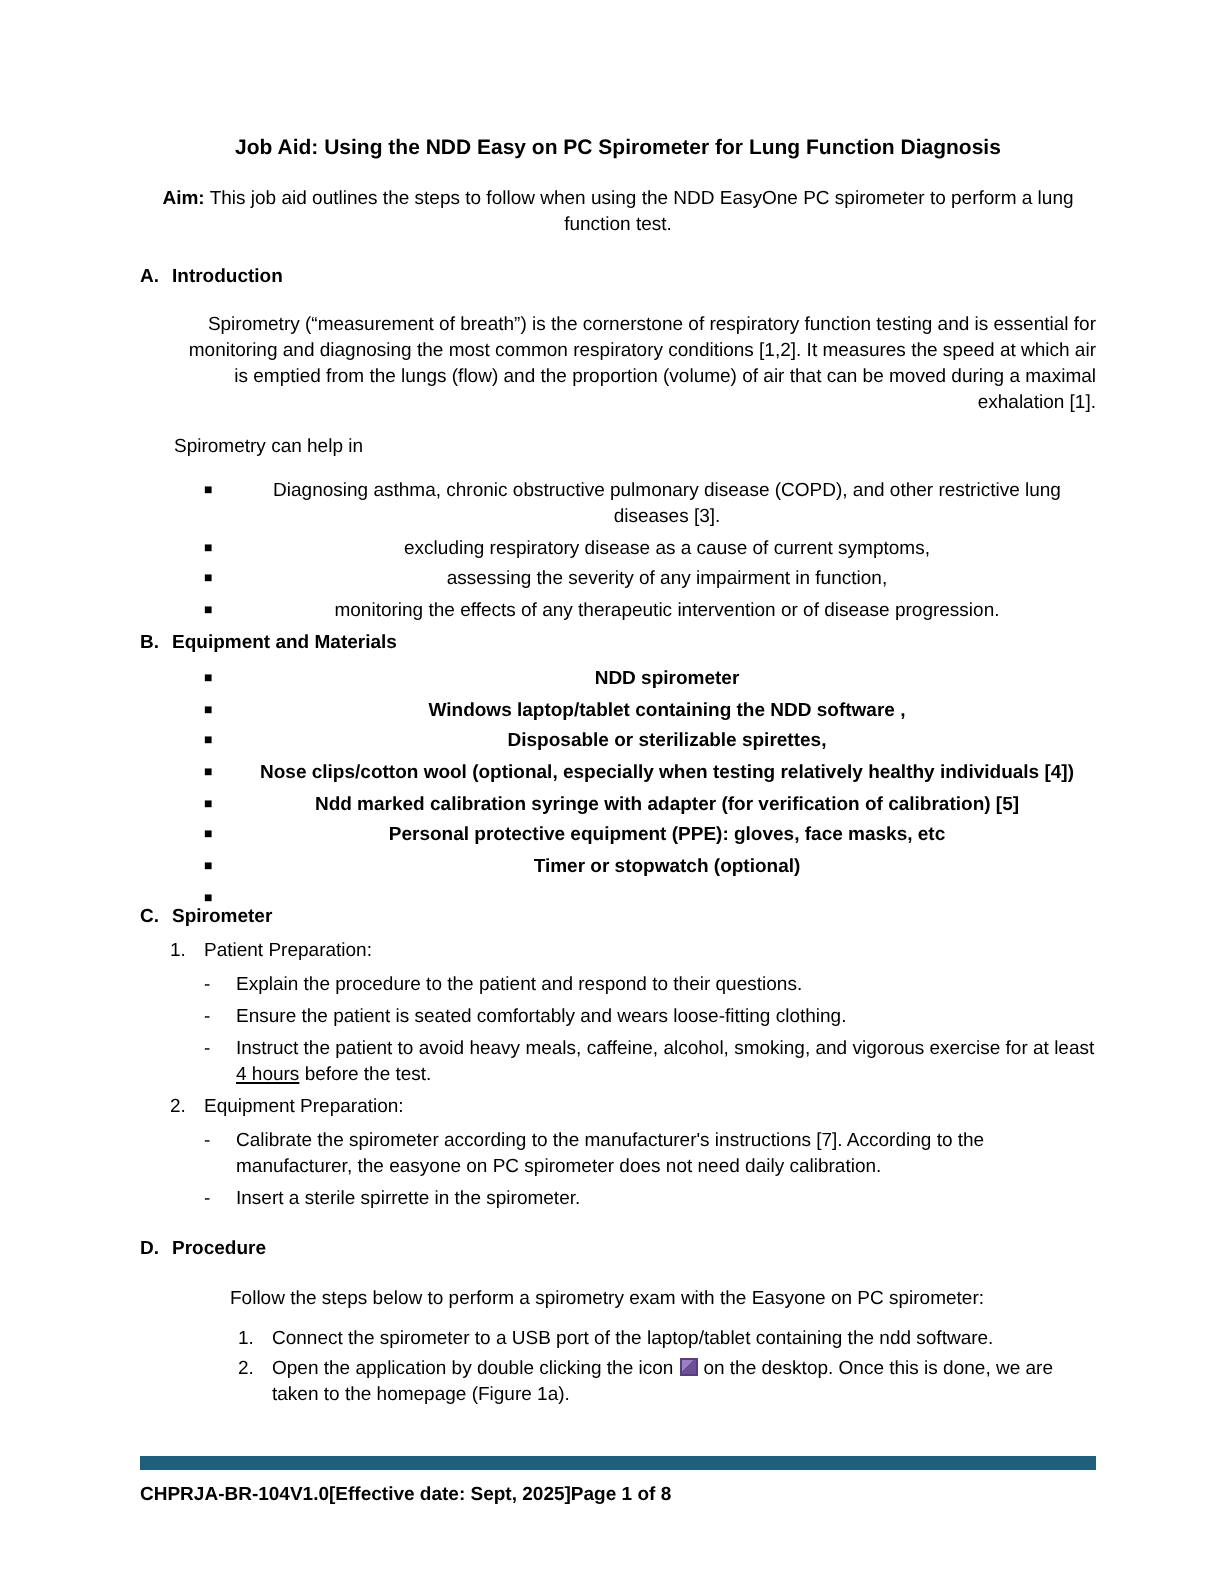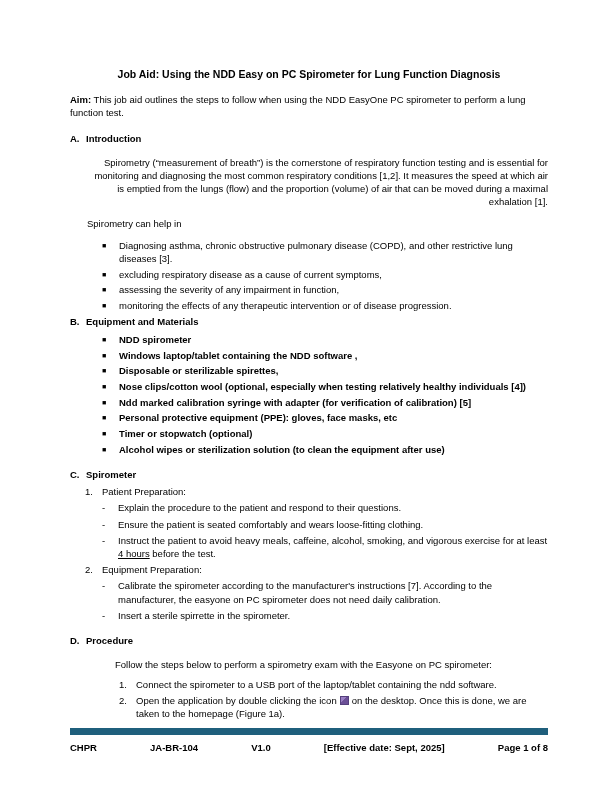--- a/index.html
+++ b/index.html
@@ -19,36 +19,37 @@
     position:absolute;
     left:70px;right:64px;top:68px;
   }
   .doc-title{
     text-align:center;
     font-weight:bold;
     font-size:10.5px;
     line-height:13px;
     margin:0 0 12px 0;
   }
-  .aim{margin:0 0 13px 0;}
+  .aim{margin:0 0 13px 0;text-align:center;}
   .aim b{font-weight:bold;}
   .sec-heading{
     font-weight:bold;
     margin:0 0 10px 0;
     display:flex;
   }
   .sec-heading .letter{width:16px;flex:0 0 16px;}
   .sec-body{margin-left:17px;}
   .para{margin:0 0 9px 0;text-align:right;}
   .lead-in{margin:0 0 8px 0;}
   ul.sq-list{list-style:none;margin:0 0 0 0;padding:0 0 0 15px;}
   ul.sq-list li{
     position:relative;
     padding-left:17px;
     margin-bottom:2.5px;
+    text-align:center;
   }
   ul.sq-list li .marker{
     position:absolute;left:0;top:0;
     font-size:7px;line-height:13.2px;
   }
   .num-item{display:flex;margin-bottom:3px;}
   .num-item .num{width:17px;flex:0 0 17px;font-weight:normal;}
   .num-list{margin-left:15px;}
   .dash-list{margin-left:17px;}
   .dash-item{display:flex;margin-bottom:3px;}
@@ -70,21 +71,20 @@
   }
   .footer-bar{
     position:absolute;
     left:70px;right:64px;top:728px;
     height:7px;
   }
   .footer-row{
     position:absolute;
     left:70px;right:64px;top:741px;
     display:flex;
-    justify-content:space-between;
     font-weight:bold;
     font-size:9.5px;
   }
   .footer-row .cell{white-space:nowrap;}
   .mt12{margin-top:12px;}
   .mb5{margin-bottom:5px !important;}
   .mb4{margin-bottom:4px !important;}
   .mb11{margin-bottom:11px !important;}
   .mb7{margin-bottom:7px !important;margin-left:28px;}
   .equip-gap li{margin-bottom:3px;font-weight:bold;}
@@ -120,21 +120,21 @@
     </div>
     <div class="sec-body">
       <ul class="sq-list equip-gap">
         <li><span class="marker">■</span><span>NDD spirometer</span></li>
         <li><span class="marker">■</span><span>Windows laptop/tablet containing the NDD software ,</span></li>
         <li><span class="marker">■</span><span>Disposable or sterilizable spirettes,</span></li>
         <li><span class="marker">■</span><span>Nose clips/cotton wool (optional, especially when testing relatively healthy individuals [4])</span></li>
         <li><span class="marker">■</span><span>Ndd marked calibration syringe with adapter (for verification of calibration) [5]</span></li>
         <li><span class="marker">■</span><span>Personal protective equipment (PPE): gloves, face masks, etc</span></li>
         <li><span class="marker">■</span><span>Timer or stopwatch (optional)</span></li>
-        <li><span class="marker">■</span><span>Alcohol wipes or sterilization solution (to clean the equipment after use)</span></li>
+        <li><span class="marker">■</span></li>
       </ul>
     </div>
 
     <div class="sec-heading mt12 mb4">
       <span class="letter">C.</span>
       <span>Spirometer</span>
     </div>
     <div class="num-list">
 
       <div class="num-item">

